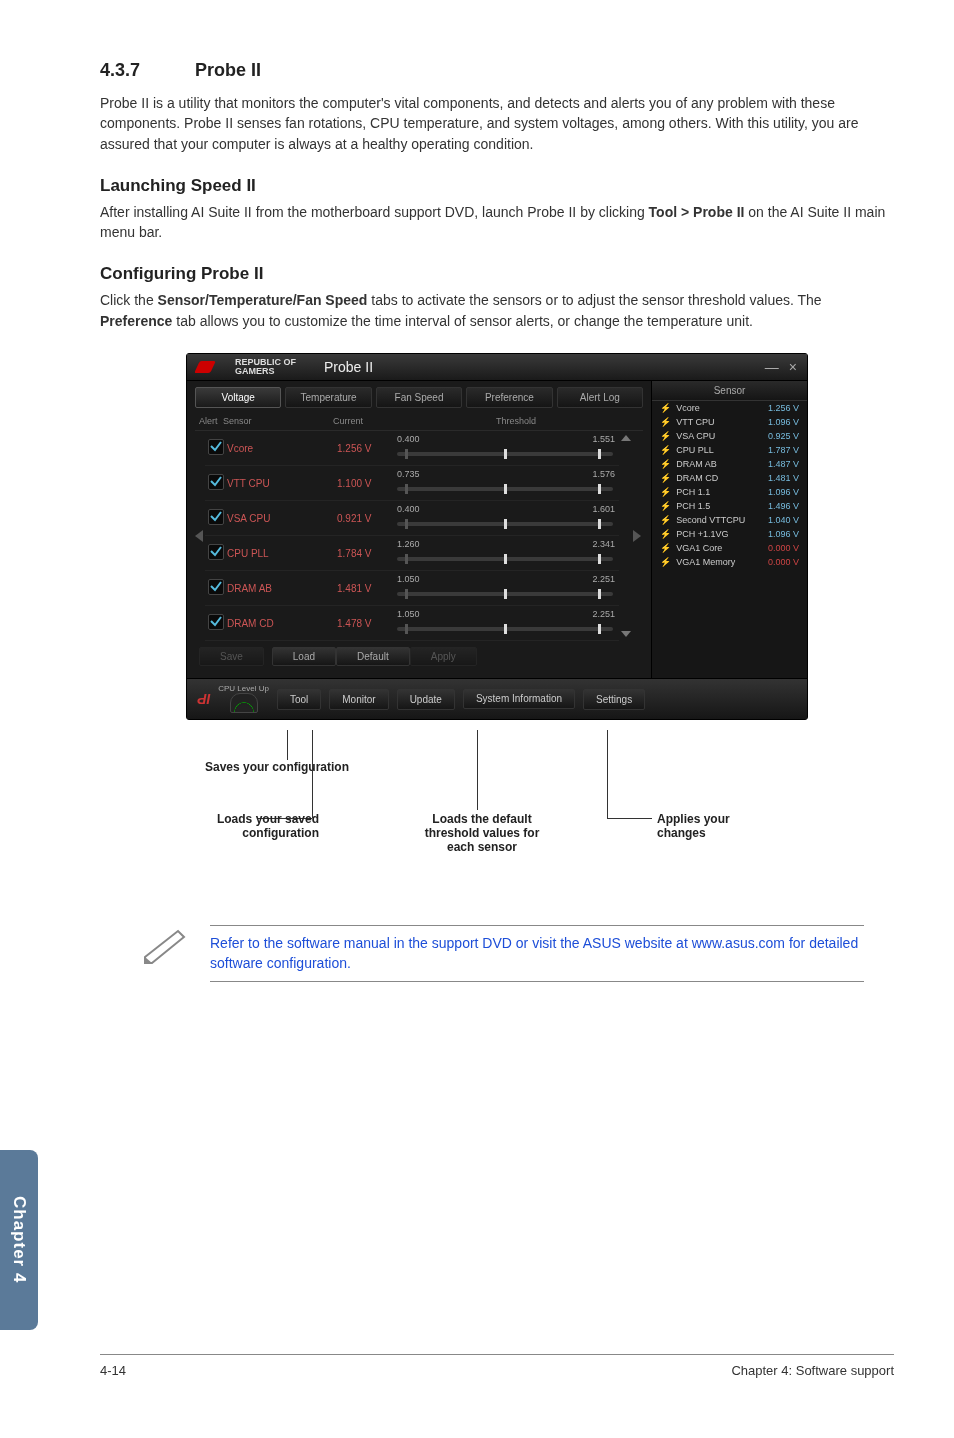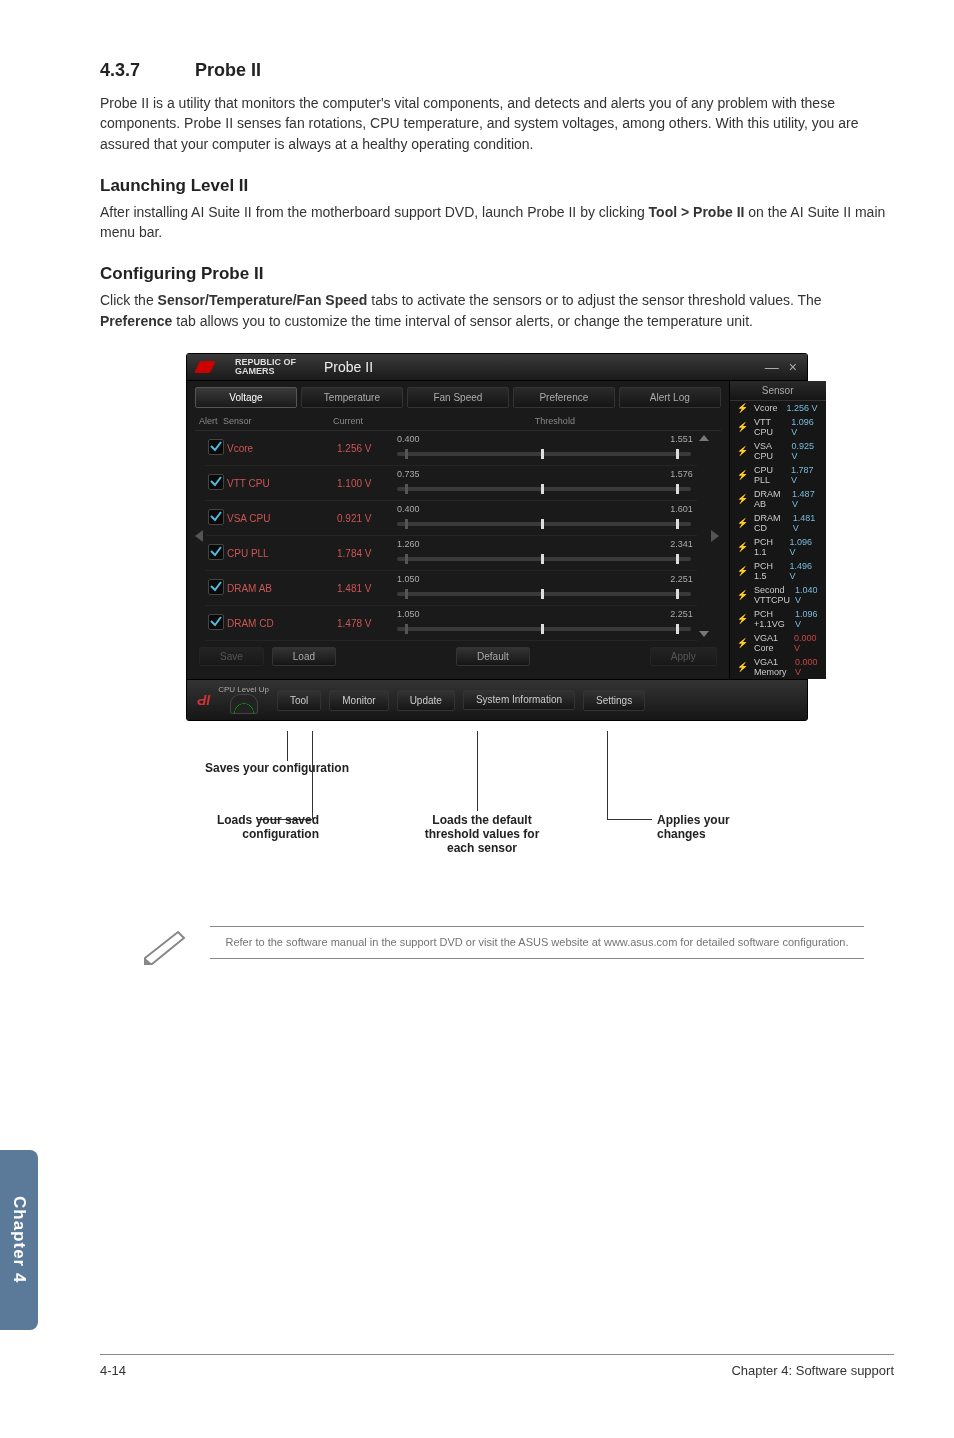--- a/index.html
+++ b/index.html
@@ -95,21 +95,21 @@
 .row .slider .mark{position:absolute;bottom:3px;width:3px;height:10px;background:#ddd;}
 .row .slider .markL{left:8px;background:#555;}
 .row .slider .markR{right:26px;}
 .nav-arrow{display:inline-block;width:0;height:0;border-top:6px solid transparent;border-bottom:6px solid transparent;}
 .nav-l{border-right:8px solid #555;}
 .nav-r{border-left:8px solid #555;}
 .scroll-col{width:14px;display:flex;flex-direction:column;align-items:center;justify-content:space-between;padding:4px 0;}
 .scroll-arrow{width:0;height:0;border-left:5px solid transparent;border-right:5px solid transparent;}
 .scroll-up{border-bottom:6px solid #777;}
 .scroll-dn{border-top:6px solid #777;}
-.btnrow{display:flex;gap:120px;padding:6px 4px 2px 4px;}
+.btnrow{display:flex;padding:6px 4px 2px 4px;}
 .btnrow .b{
   border:1px solid #333;background:linear-gradient(#333,#161616);color:#aaa;
   padding:3px 20px;border-radius:2px;font-size:10px;
 }
 .right .shead{
   text-align:center;background:linear-gradient(#2a2a2a,#151515);color:#aaa;
   border-bottom:1px solid #333;padding:4px;font-size:10px;
 }
 .sens{display:flex;align-items:center;gap:5px;padding:2px 8px;font-size:9px;}
 .sens .bolt{color:#3ad;}
@@ -142,42 +142,42 @@
 .co-line{position:absolute;background:#333;}
 .co-txt{position:absolute;white-space:nowrap;font-weight:bold;}
 .note{
   display:flex;gap:20px;align-items:flex-start;margin:30px 0 0 40px;padding-right:30px;
 }
 .note .pen{
   width:50px;height:40px;flex:0 0 50px;position:relative;
 }
 .note .pen svg{width:50px;height:40px;}
 .note .txt{
-  font-size:11px;line-height:1.4;color:#737373;border-top:1px solid #888;border-bottom:1px solid #888;padding:8px 0;flex:1;text-align:center;
+  font-size:14px;line-height:1.4;color:#1d4ed8;border-top:1px solid #888;border-bottom:1px solid #888;padding:8px 0;flex:1;
 }
 .chapter-tab{
   position:absolute;left:0;top:1150px;width:38px;height:180px;
   background:#5b7a99;border-top-right-radius:8px;border-bottom-right-radius:8px;
   color:#fff;font-weight:bold;font-size:17px;
   writing-mode:vertical-rl;text-orientation:mixed;
   display:flex;align-items:center;justify-content:center;letter-spacing:1px;
 }
 .footer-rule{position:absolute;left:100px;right:60px;bottom:60px;border-top:1px solid #888;padding-top:8px;display:flex;justify-content:space-between;font-size:13px;color:#333;}
 </style>
 </head>
 <body>
 
 <div class="page">
   <h2 class="section-num">
     <span class="num">4.3.7</span>
     <span>Probe II</span>
   </h2>
   <p class="body">Probe II is a utility that monitors the computer's vital components, and detects and alerts you of any problem with these components. Probe II senses fan rotations, CPU temperature, and system voltages, among others. With this utility, you are assured that your computer is always at a healthy operating condition.</p>
 
-  <h3 class="subhead">Launching Level II</h3>
+  <h3 class="subhead">Launching Speed II</h3>
   <p class="body">
     <span>After installing AI Suite II from the motherboard support DVD, launch Probe II by clicking </span><b>Tool &gt; Probe II</b><span> on the AI Suite II main menu bar.</span>
   </p>
 
   <h3 class="subhead">Configuring Probe II</h3>
   <p class="body">
     <span>Click the </span><b>Sensor/Temperature/Fan Speed</b><span> tabs to activate the sensors or to adjust the sensor threshold values. The </span><b>Preference</b><span> tab allows you to customize the time interval of sensor alerts, or change the temperature unit.</span>
   </p>
 
   <div class="app">

